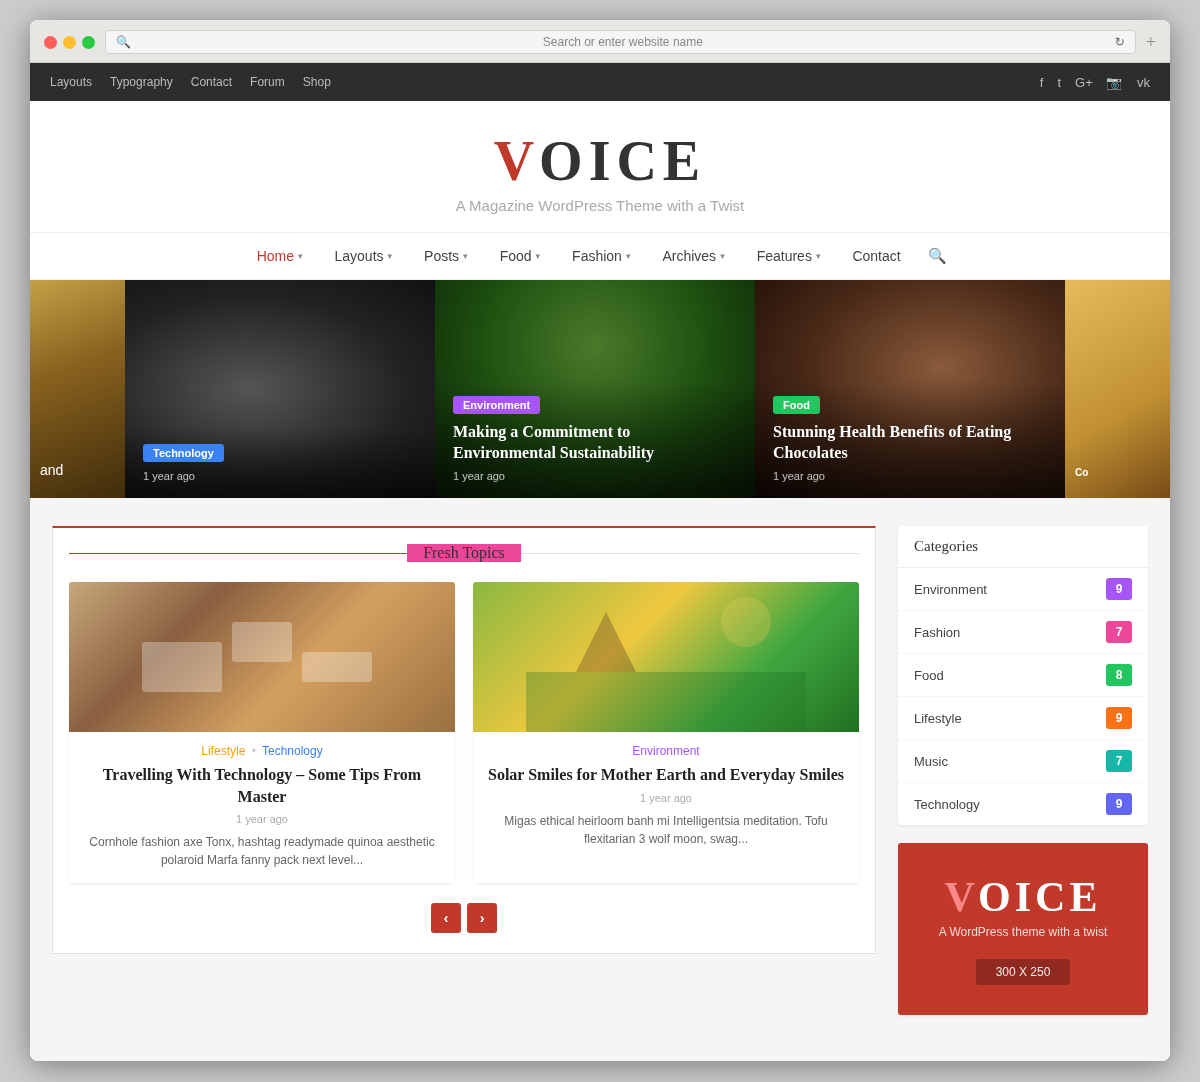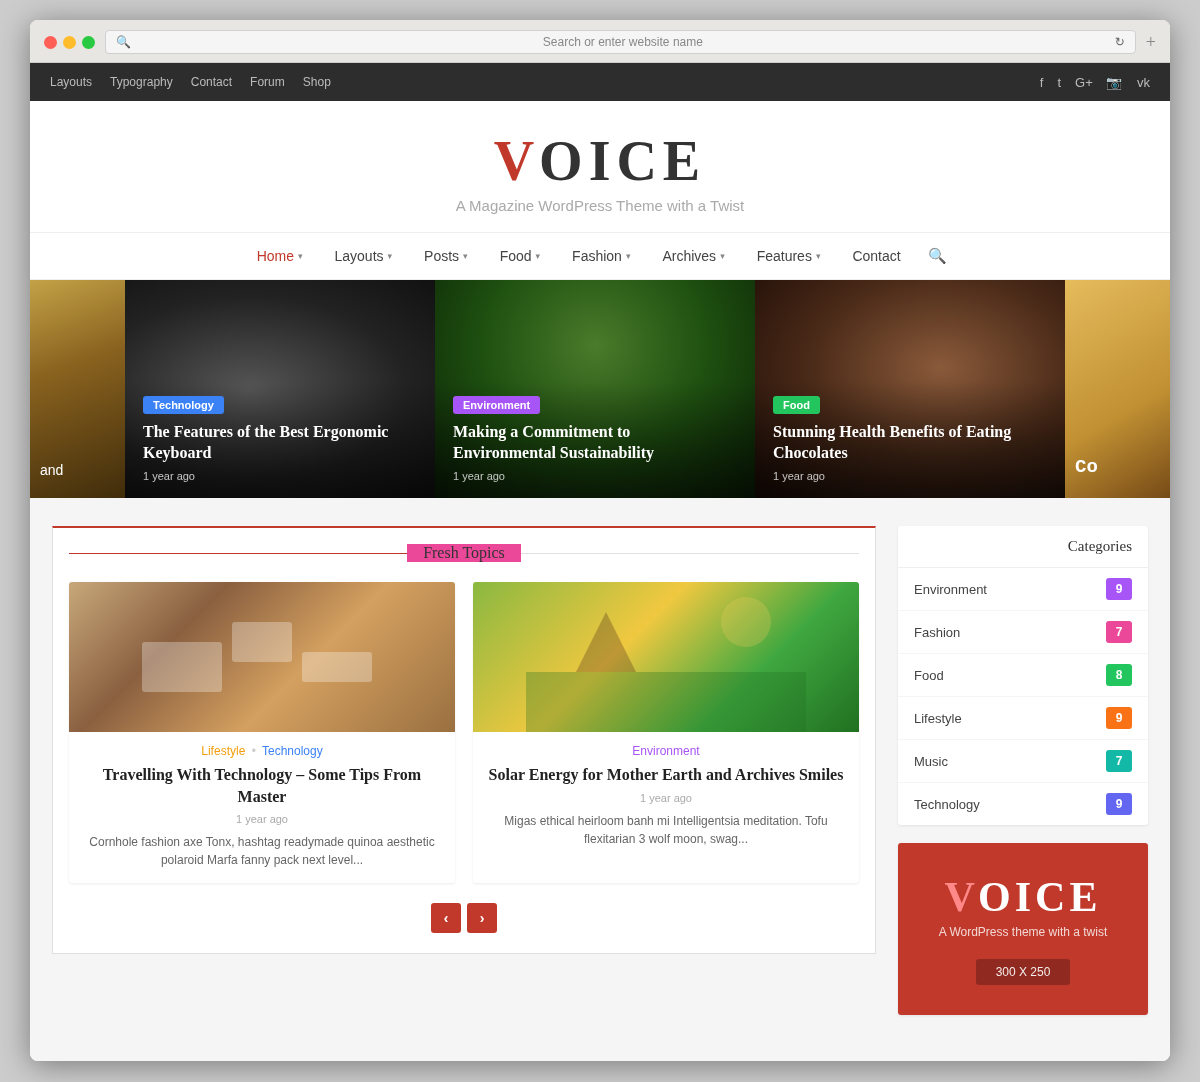--- a/index.html
+++ b/index.html
@@ -183,22 +183,22 @@
       color: #fff;
       font-size: 14px;
       font-family: Arial, sans-serif;
       z-index: 2;
     }
     .slide-4-text {
       position: absolute;
       bottom: 20px;
       left: 10px;
       color: #fff;
-      font-size: 19px;
-      font-family: Liberation Mono, monospace;
+      font-size: 10px;
+      font-family: Liberation Sans, sans-serif;
       font-weight: bold;
       z-index: 2;
     }
 
     .slide-content {
       position: absolute;
       bottom: 0;
       left: 0; right: 0;
       padding: 14px 18px 16px;
       z-index: 2;
@@ -366,21 +366,21 @@
       margin-bottom: 18px;
       box-shadow: 0 1px 3px rgba(0,0,0,0.08);
     }
     .widget-header {
       padding: 12px 16px;
       border-bottom: 1px solid #eee;
       font-size: 15px;
       font-family: Georgia, serif;
       color: #333;
       font-weight: normal;
-      text-align: right;
+      text-align: left;
     }
     .categories-list { padding: 0; }
     .category-item {
       display: flex;
       align-items: center;
       justify-content: space-between;
       padding: 10px 16px;
       border-bottom: 1px solid #f5f5f5;
       font-size: 13px;
       font-family: Arial, sans-serif;
@@ -495,21 +495,20 @@
 
   <div class="hero-slider">
 
     <div class="slide slide-0">
       <div class="slide-0-text">and</div>
     </div>
 
     <div class="slide slide-1">
       <div class="slide-content">
         <div class="slide-badge badge-tech">Technology</div>
-        <div class="slide-title">The Features of the Best Ergonomic Keyboard</div>
         <div class="slide-meta">1 year ago</div>
       </div>
     </div>
 
     <div class="slide slide-2">
       <div class="slide-content">
         <div class="slide-badge badge-env">Environment</div>
         <div class="slide-title">Making a Commitment to Environmental Sustainability</div>
         <div class="slide-meta">1 year ago</div>
       </div>
@@ -564,21 +563,21 @@
               <svg width="100%" height="150" viewBox="0 0 280 150" xmlns="http://www.w3.org/2000/svg" style="position:absolute;opacity:0.3">
                 <rect x="0" y="90" width="280" height="60" fill="#207020"></rect>
                 <polygon points="80,30 50,90 110,90" fill="#4a2a1a"></polygon>
                 <circle cx="220" cy="40" r="25" fill="#f8d060" opacity="0.8"></circle>
               </svg>
             </div>
             <div class="article-body">
               <div class="article-cats">
                 <span class="cat-env">Environment</span>
               </div>
-              <div class="article-title">Solar Energy for Mother Earth and Archives Smiles</div>
+              <div class="article-title">Solar Smiles for Mother Earth and Everyday Smiles</div>
               <div class="article-date">1 year ago</div>
               <div class="article-excerpt">Migas ethical heirloom banh mi Intelligentsia meditation. Tofu flexitarian 3 wolf moon, swag...</div>
             </div>
           </div>
 
         </div>
 
         <div class="pagination">
           <div class="page-btn page-btn-prev">‹</div>
           <div class="page-btn page-btn-next">›</div>

